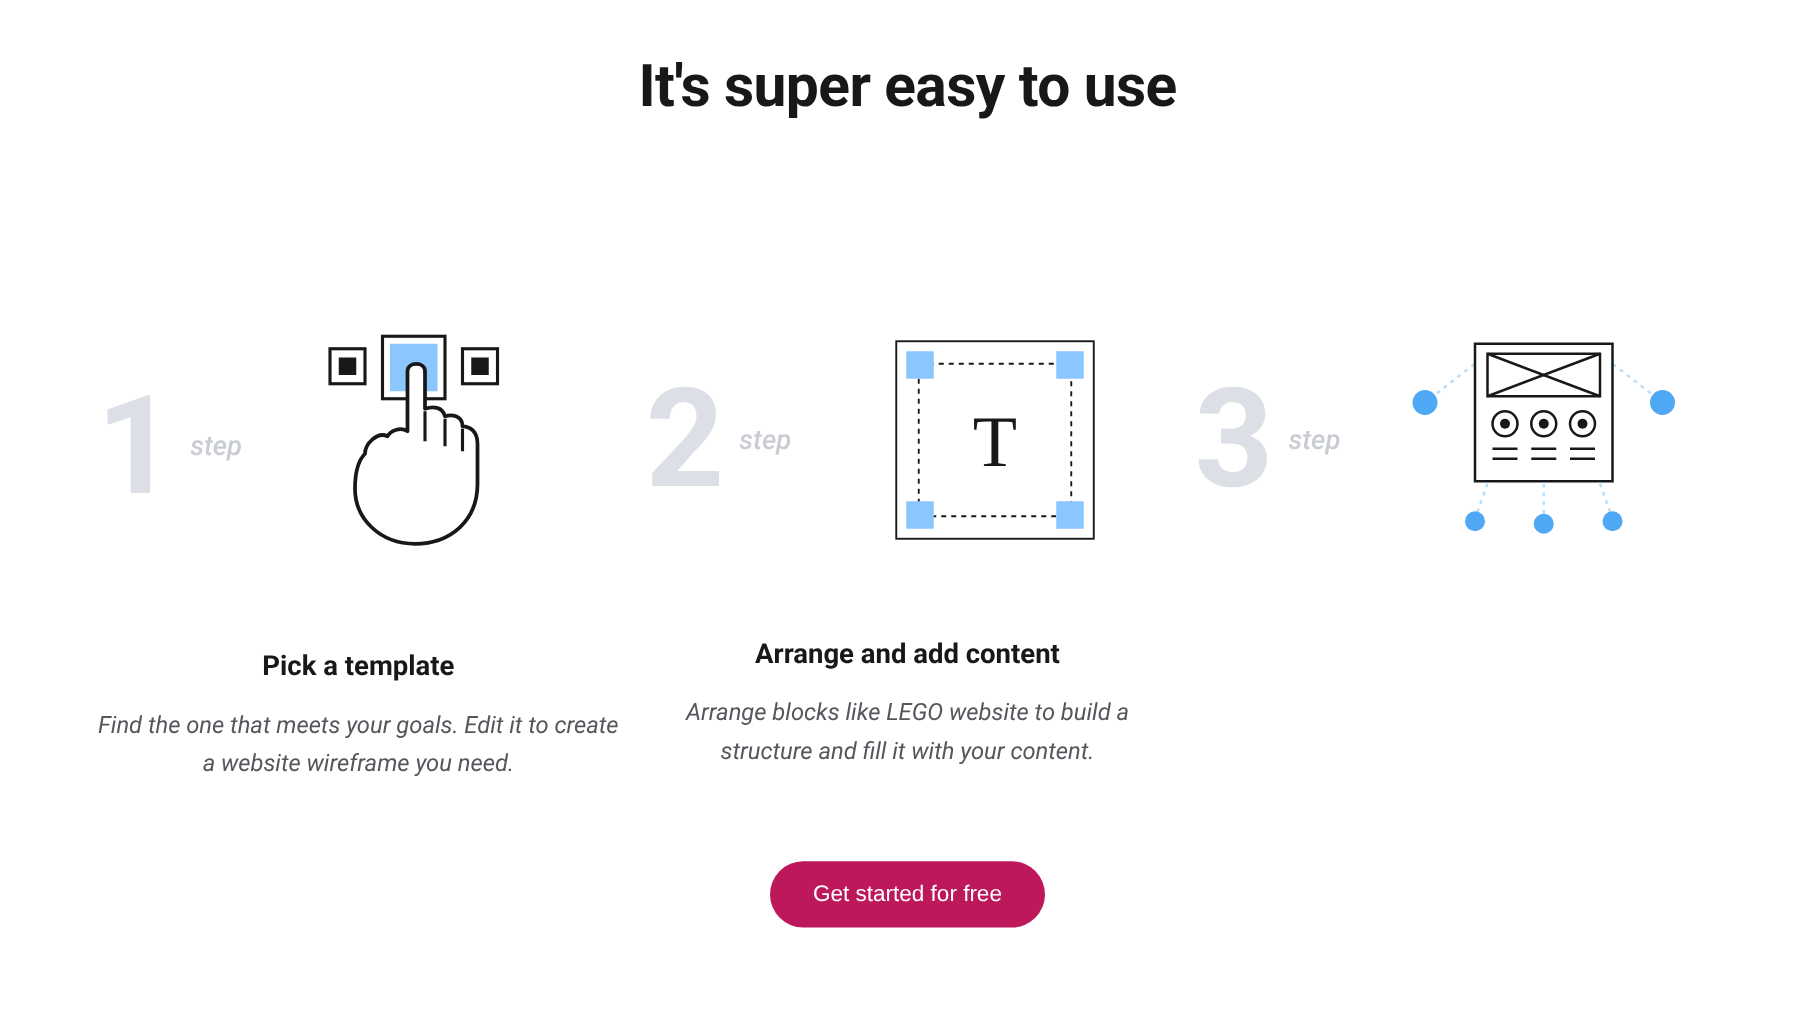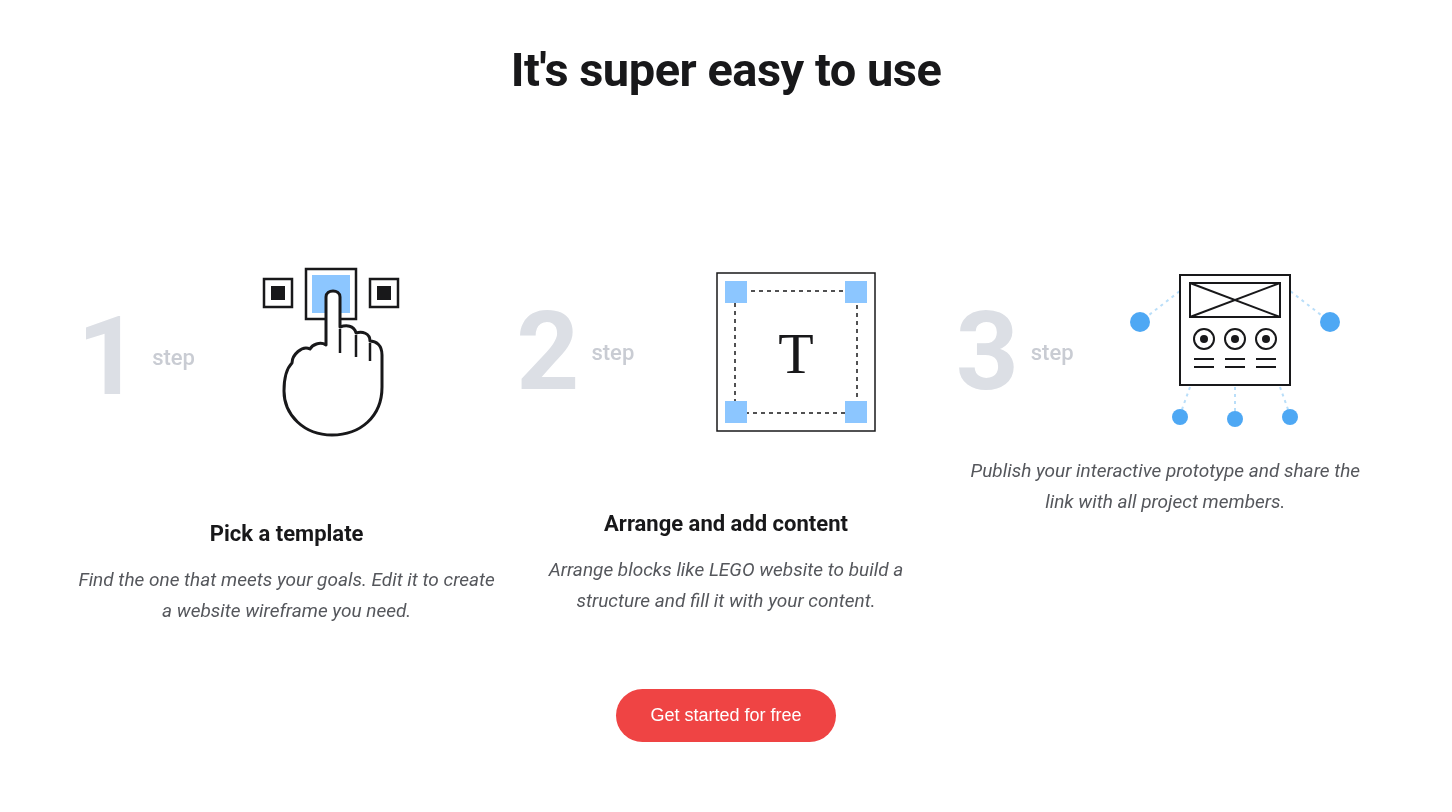--- a/index.html
+++ b/index.html
@@ -55,20 +55,21 @@
     line-height: 1;
     font-weight: 700;
     color: #dcdfe5;
     letter-spacing: -4px;
   }
   .step-label {
     font-size: 22px;
     font-weight: 500;
     color: #c9ccd3;
     margin-left: 16px;
+    font-style: italic;
   }
   .step-illustration {
     margin-left: 140px;
     position: relative;
   }
   .step-title {
     font-size: 22px;
     font-weight: 700;
     color: #18181a;
     margin-top: 74px;
@@ -83,21 +84,21 @@
     margin-top: 18px;
     max-width: 420px;
     font-style: italic;
   }
   .cta-row {
     display: flex;
     justify-content: center;
     margin-top: 62px;
   }
   .cta-button {
-    background: #ef4444;
+    background: #be185d;
     color: #ffffff;
     font-size: 18px;
     font-weight: 500;
     border: none;
     border-radius: 999px;
     padding: 16px 34px;
     cursor: pointer;
   }
   
   .step-illustration svg { display: block; }
@@ -221,21 +222,20 @@
 
             <line x1="74" y1="92" x2="94" y2="92" stroke="#18181a" stroke-width="2"></line>
             <line x1="74" y1="100" x2="94" y2="100" stroke="#18181a" stroke-width="2"></line>
             <line x1="105" y1="92" x2="125" y2="92" stroke="#18181a" stroke-width="2"></line>
             <line x1="105" y1="100" x2="125" y2="100" stroke="#18181a" stroke-width="2"></line>
             <line x1="136" y1="92" x2="156" y2="92" stroke="#18181a" stroke-width="2"></line>
             <line x1="136" y1="100" x2="156" y2="100" stroke="#18181a" stroke-width="2"></line>
           </svg>
         </div>
       </div>
-      <div class="step-desc">Publish your interactive prototype and share the link with all project members.</div>
     </div>
 
   </div>
 
   <div class="cta-row">
     <button class="cta-button">Get started for free</button>
   </div>
 
 </div>
 

